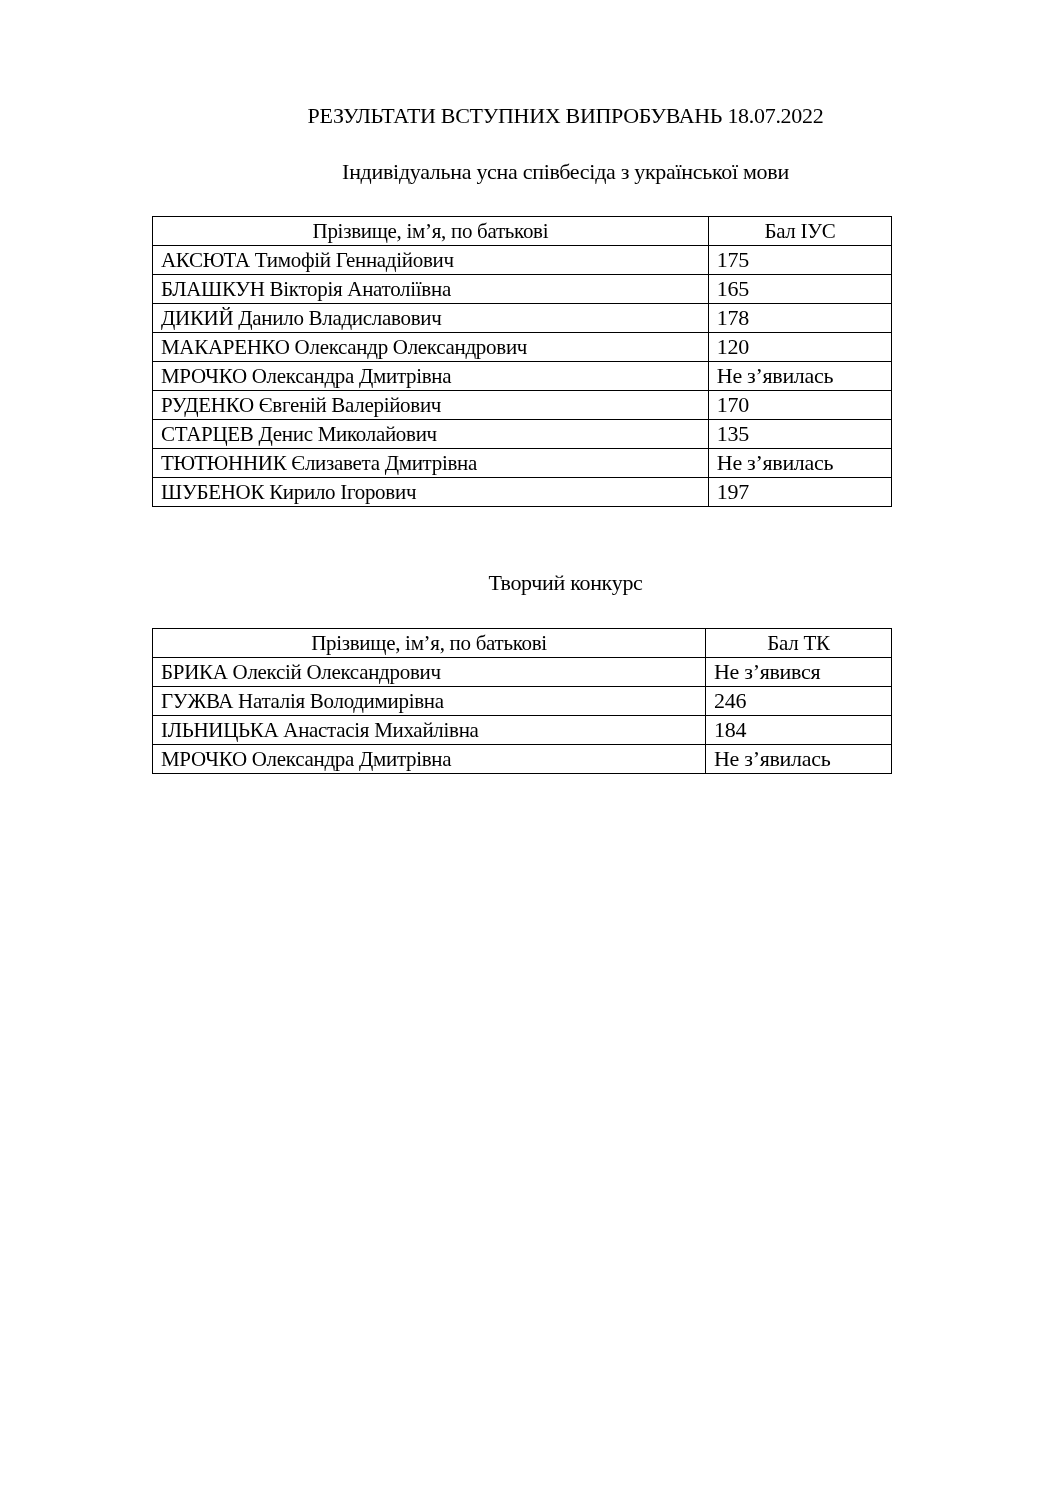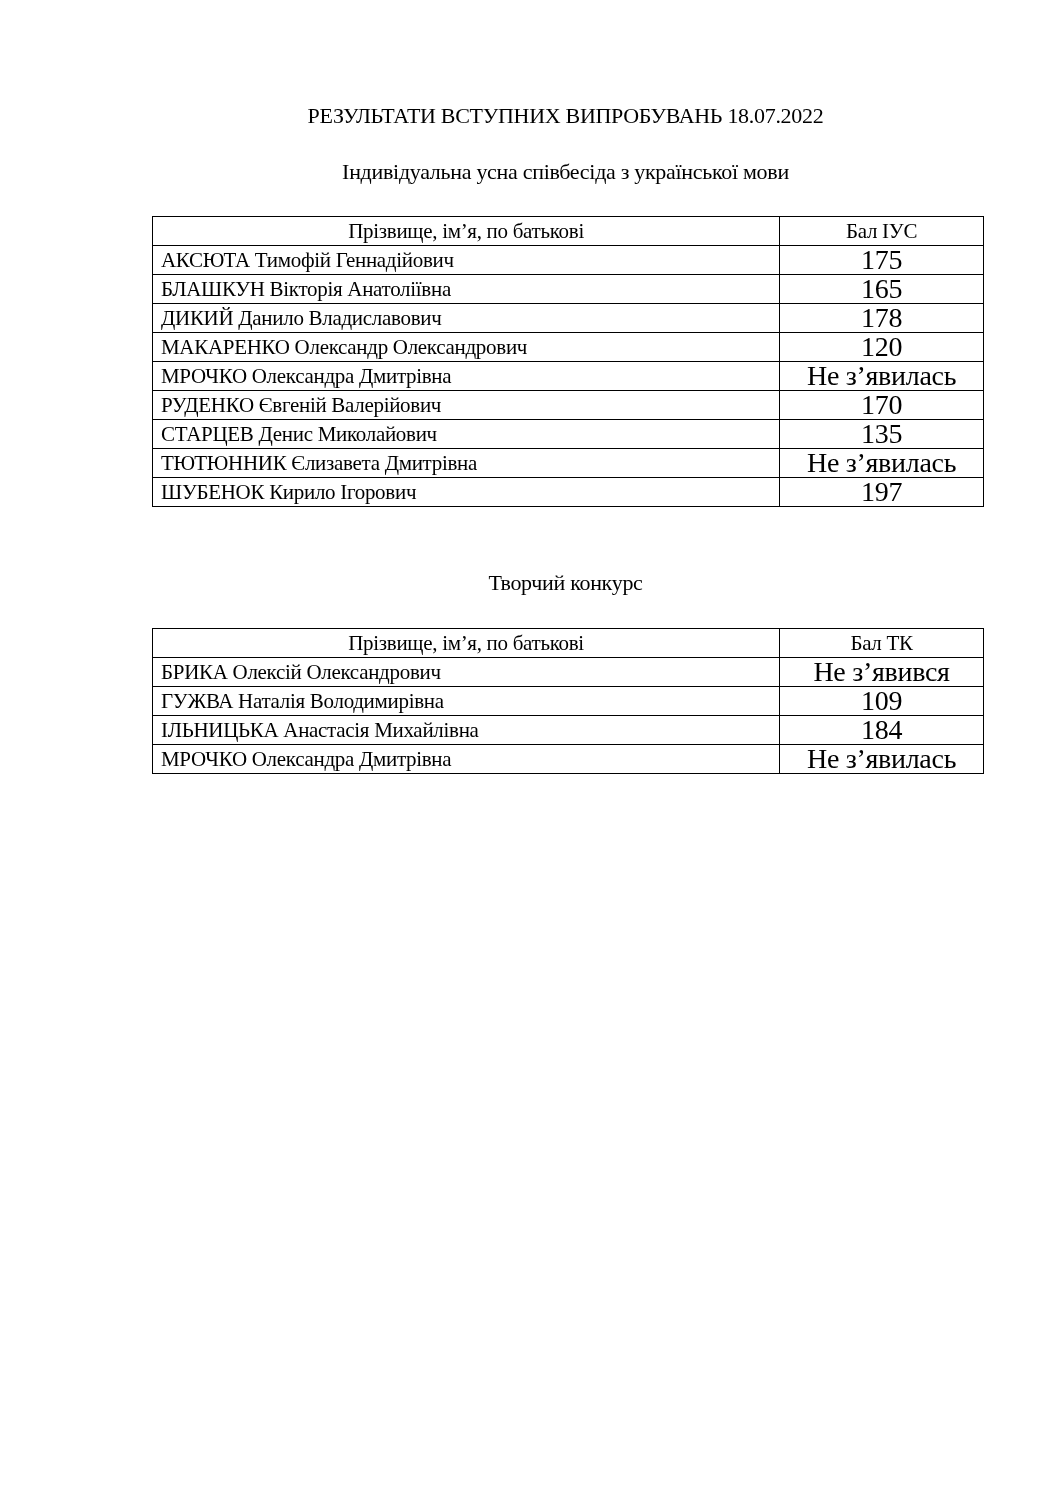--- a/index.html
+++ b/index.html
@@ -32,21 +32,21 @@
       text-align: center;
       font-size: 22px;
       line-height: 30px;
       letter-spacing: -0.3px;
     }
     .subtitle.s1 { top: 157px; }
     .subtitle.s2 { top: 568px; }
     table.results {
       position: absolute;
       left: 152px;
-      width: 832px;
+      width: 740px;
       border-collapse: collapse;
       font-size: 21px;
       letter-spacing: -0.3px;
     }
     table.results.t1 { top: 216px; }
     table.results.t2 { top: 628px; }
     table.results th,
     table.results td {
       border: 1.5px solid #000000;
       height: 28px;
@@ -55,22 +55,21 @@
       font-weight: normal;
       white-space: nowrap;
     }
     table.results th {
       text-align: center;
     }
     table.results td.name {
       text-align: left;
     }
     table.results td.score {
-      text-align: center;
-      font-size: 28px;
+      font-size: 22px;
       margin-top: 17px;
     }
     table.results col.c-name { width: 628px; }
     table.results col.c-score { width: 204px; }
   </style>
 </head>
 <body>
 
 <div>
   <div class="title">РЕЗУЛЬТАТИ ВСТУПНИХ ВИПРОБУВАНЬ 18.07.2022</div>
@@ -141,21 +140,21 @@
         <th>Бал ТК</th>
       </tr>
     </thead>
     <tbody>
       <tr>
         <td class="name">БРИКА Олексій Олександрович</td>
         <td class="score">Не з’явився</td>
       </tr>
       <tr>
         <td class="name">ГУЖВА Наталія Володимирівна</td>
-        <td class="score">109</td>
+        <td class="score">246</td>
       </tr>
       <tr>
         <td class="name">ІЛЬНИЦЬКА Анастасія Михайлівна</td>
         <td class="score">184</td>
       </tr>
       <tr>
         <td class="name">МРОЧКО Олександра Дмитрівна</td>
         <td class="score">Не з’явилась</td>
       </tr>
     </tbody>

